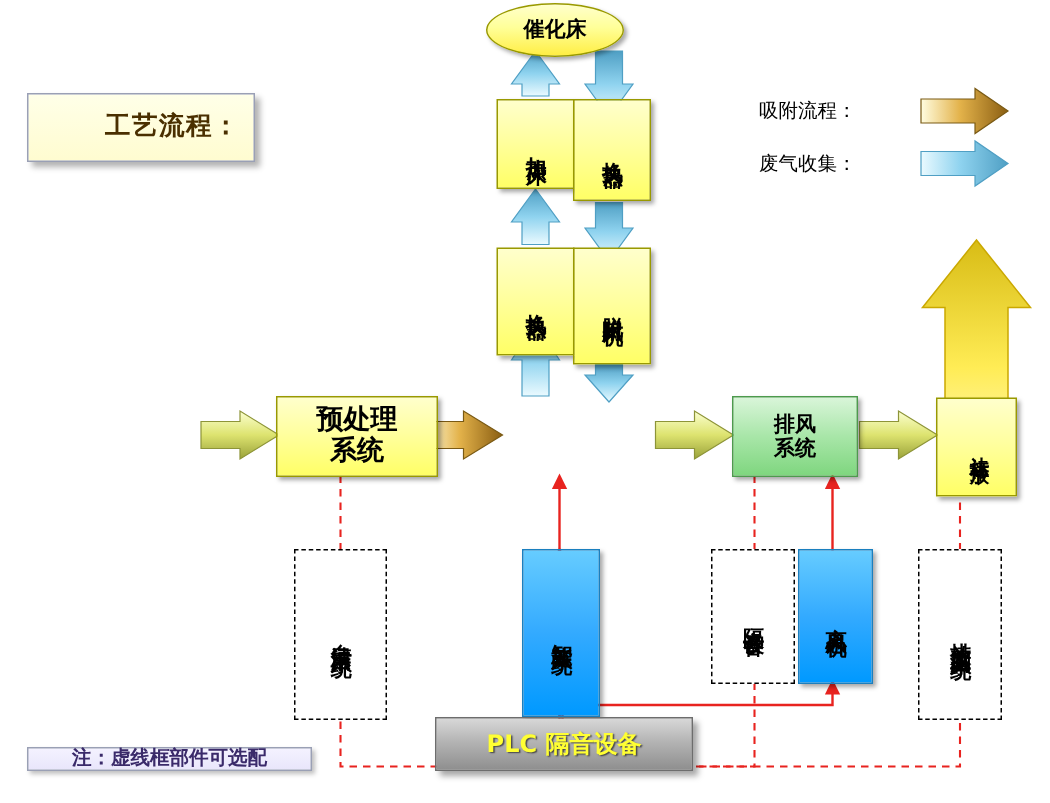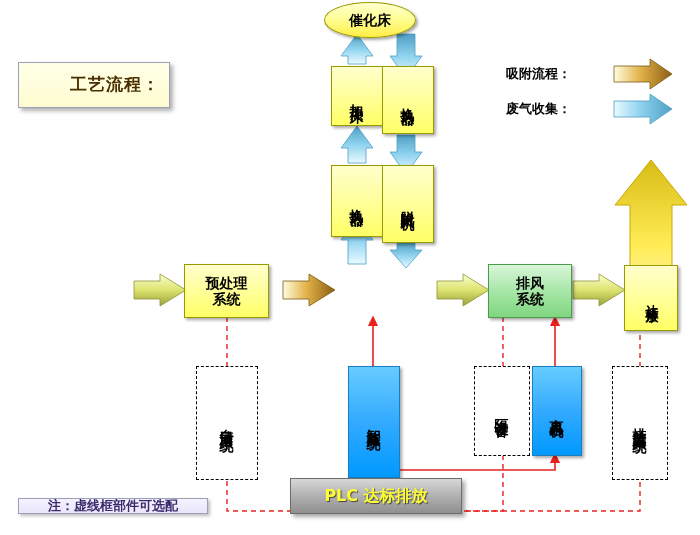--- a/index.html
+++ b/index.html
@@ -79,21 +79,21 @@
     text-shadow: 1px 1px 1px rgba(0,0,0,0.6);
   }
   .vtext {
     writing-mode: vertical-rl;
     text-orientation: upright;
     letter-spacing: 2px;
   }
   
   .legend-label {
     position: absolute;
-    font-weight: bold;
+    font-weight: normal;
     font-size: 13px;
     color: #000;
     white-space: nowrap;
   }
   .svg-layer {
     position: absolute;
     left: 0;
     top: 0;
     width: 700px;
     height: 535px;
@@ -221,21 +221,21 @@
 
   <div class="node yellowbox" style="left:331px; top:165px; width:52px; height:72px; font-size:14px;">
     <span class="vtext">换热器</span>
   </div>
 
   <div class="node yellowbox" style="left:382px; top:165px; width:52px; height:78px; font-size:14px;">
     <span class="vtext">脱附风机</span>
   </div>
 
 
-  <div class="node yellowbox" style="left:184px; top:264px; width:85px; height:54px; font-size:14px; white-space:pre-line;">
+  <div class="node yellowbox" style="left:184px; top:264px; width:108px; height:54px; font-size:18px; white-space:pre-line;">
     <span>预处理
 系统</span>
   </div>
 
 
   <div class="node greenbox" style="left:488px; top:264px; width:84px; height:54px; font-size:14px; white-space:pre-line;">
     <span>排风
 系统</span>
   </div>
 
@@ -257,20 +257,20 @@
 
   <div class="node bluebox" style="left:532px; top:366px; width:50px; height:90px; font-size:14px;">
     <span class="vtext">离心风机</span>
   </div>
 
   <div class="node dashbox" style="left:612px; top:366px; width:56px; height:114px; font-size:14px;">
     <span class="vtext">排放监测系统</span>
   </div>
 
   <div class="node plcbox" style="left:290px; top:478px; width:172px; height:36px; font-size:16px;">
-    <span>PLC 达标排放</span>
+    <span>PLC 隔音设备</span>
   </div>
 
   <div class="node notebox" style="left:18px; top:498px; width:190px; height:16px; font-size:13px;">
     <span>注：虚线框部件可选配</span>
   </div>
 
 </div>
 
 </body></html>

